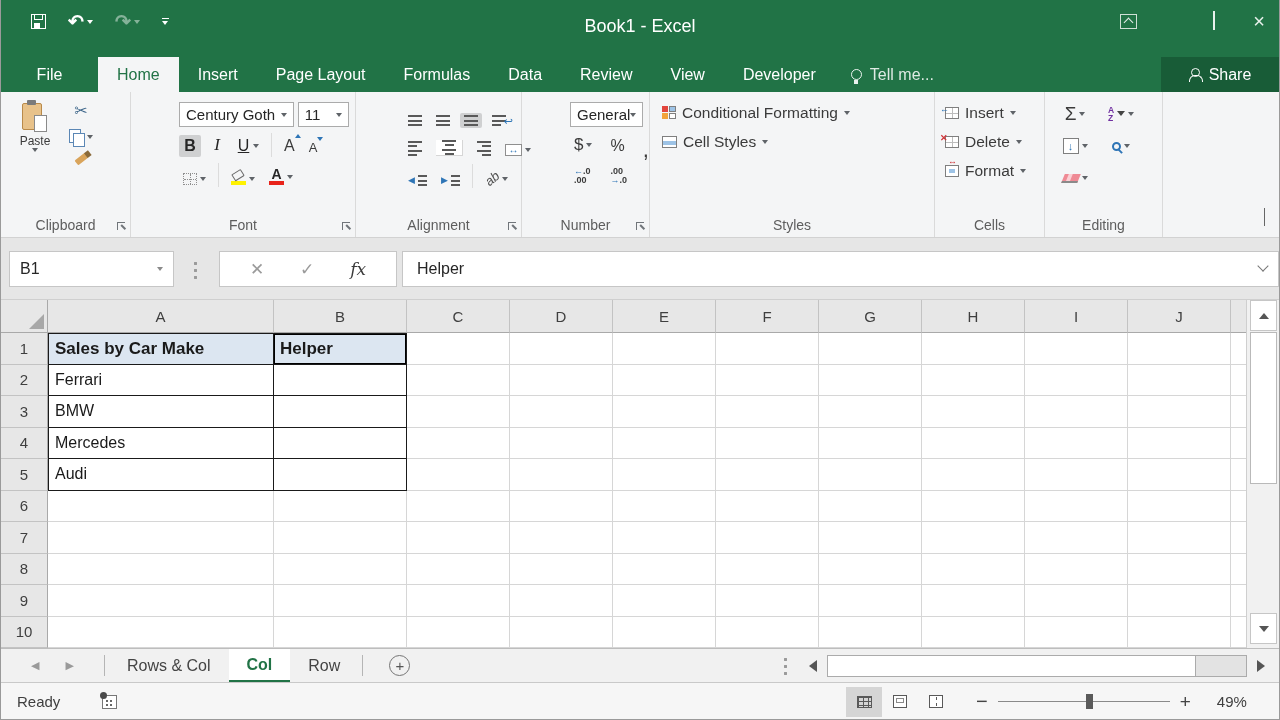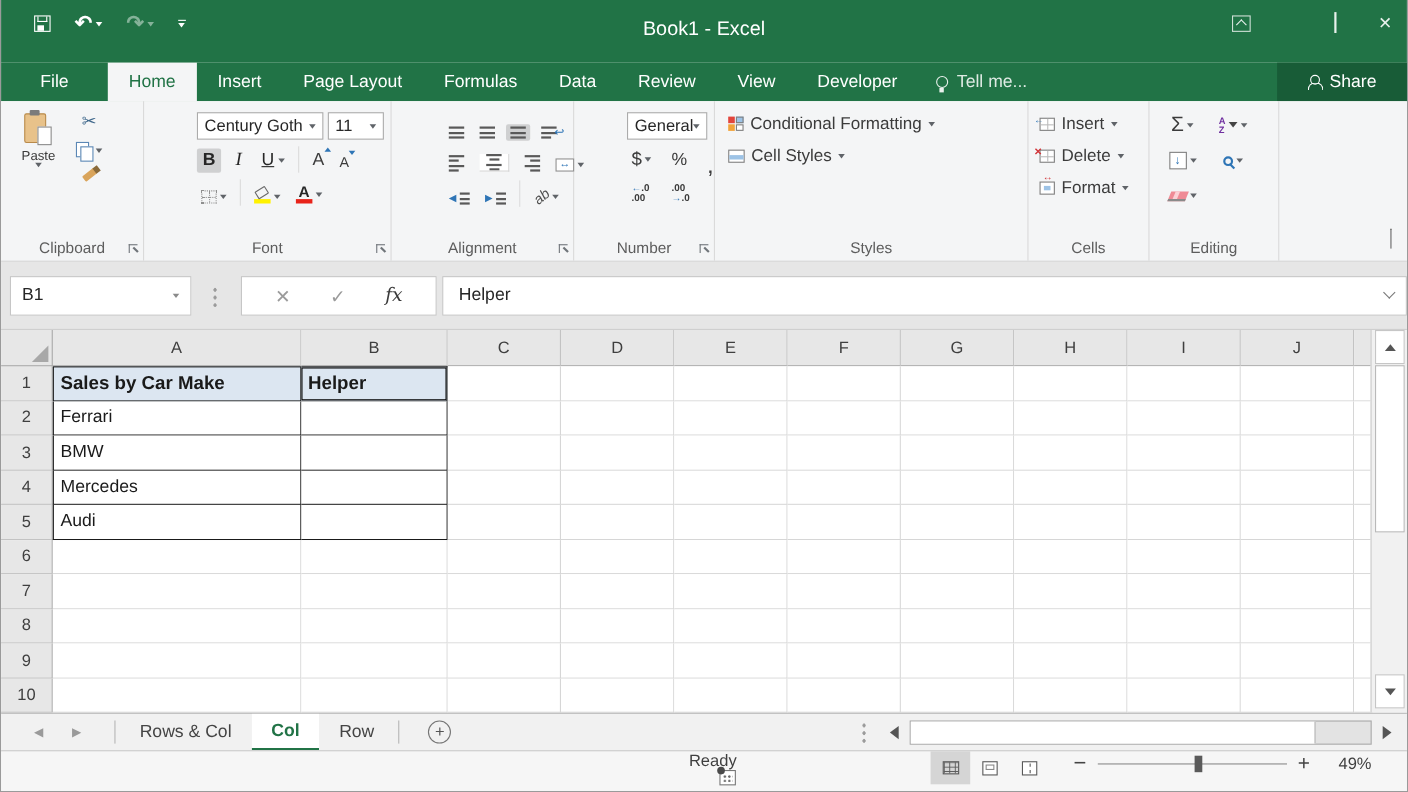--- a/index.html
+++ b/index.html
@@ -191,21 +191,21 @@
   .stab.active { background:#fff; color:#217346; font-weight:bold; border-bottom:2.5px solid #217346; }
   .newsheet { width:21px; height:21px; border:1.4px solid #757575; border-radius:50%; color:#555; display:flex; align-items:center; justify-content:center; font-size:15px; align-self:center; margin-left:22px; }
   .hgrip { align-self:center; margin-left:auto; width:3px; height:20px; background-image:radial-gradient(circle, #9a9a9a 1.4px, transparent 1.6px); background-size:3px 7px; }
   .hscroll { align-self:center; display:flex; align-items:center; margin:0 14px 0 22px; }
   .tri-l { width:0; height:0; border-top:6px solid transparent; border-bottom:6px solid transparent; border-right:8px solid #555; }
   .tri-r { width:0; height:0; border-top:6px solid transparent; border-bottom:6px solid transparent; border-left:8px solid #555; }
   .htrack { width:420px; height:22px; background:#e3e3e3; border:1px solid #ababab; margin:0 10px; }
   .hthumb { width:368px; height:20px; background:#fff; border-right:1px solid #ababab; }
 
   
-  .statusbar { position:absolute; left:0; top:682px; width:100%; height:38px; background:#f6f6f6; border-top:1px solid #c9c9c9; display:flex; align-items:center; font-size:15px; color:#3f3f3f;flex-direction:column; }
+  .statusbar { position:absolute; left:0; top:682px; width:100%; height:38px; background:#f6f6f6; border-top:1px solid #c9c9c9; display:flex; align-items:center; font-size:15px; color:#3f3f3f; }
   .ready { margin-left:16px; }
   .macro { margin-left:42px; width:15px; height:14px; border:1px solid #777; position:relative; background:#fff; }
   .macro::before { content:""; position:absolute; left:-3px; top:-4px; width:7px; height:7px; background:#4a4a4a; border-radius:50%; }
   .macro::after { content:""; position:absolute; left:2px; top:3px; right:2px; bottom:2px;
                   background-image:radial-gradient(circle, #666 1px, transparent 1.2px); background-size:4px 4px; }
   .views { position:absolute; left:845px; display:flex; align-items:center; }
   .vbtn { width:36px; height:30px; display:flex; align-items:center; justify-content:center; }
   .vbtn.on { background:#d5d5d5; }
   .ic-normal { width:15px; height:12px; border:1px solid #595959;
                background-image:linear-gradient(to right,#595959 1px,transparent 1px),linear-gradient(to bottom,#595959 1px,transparent 1px);

